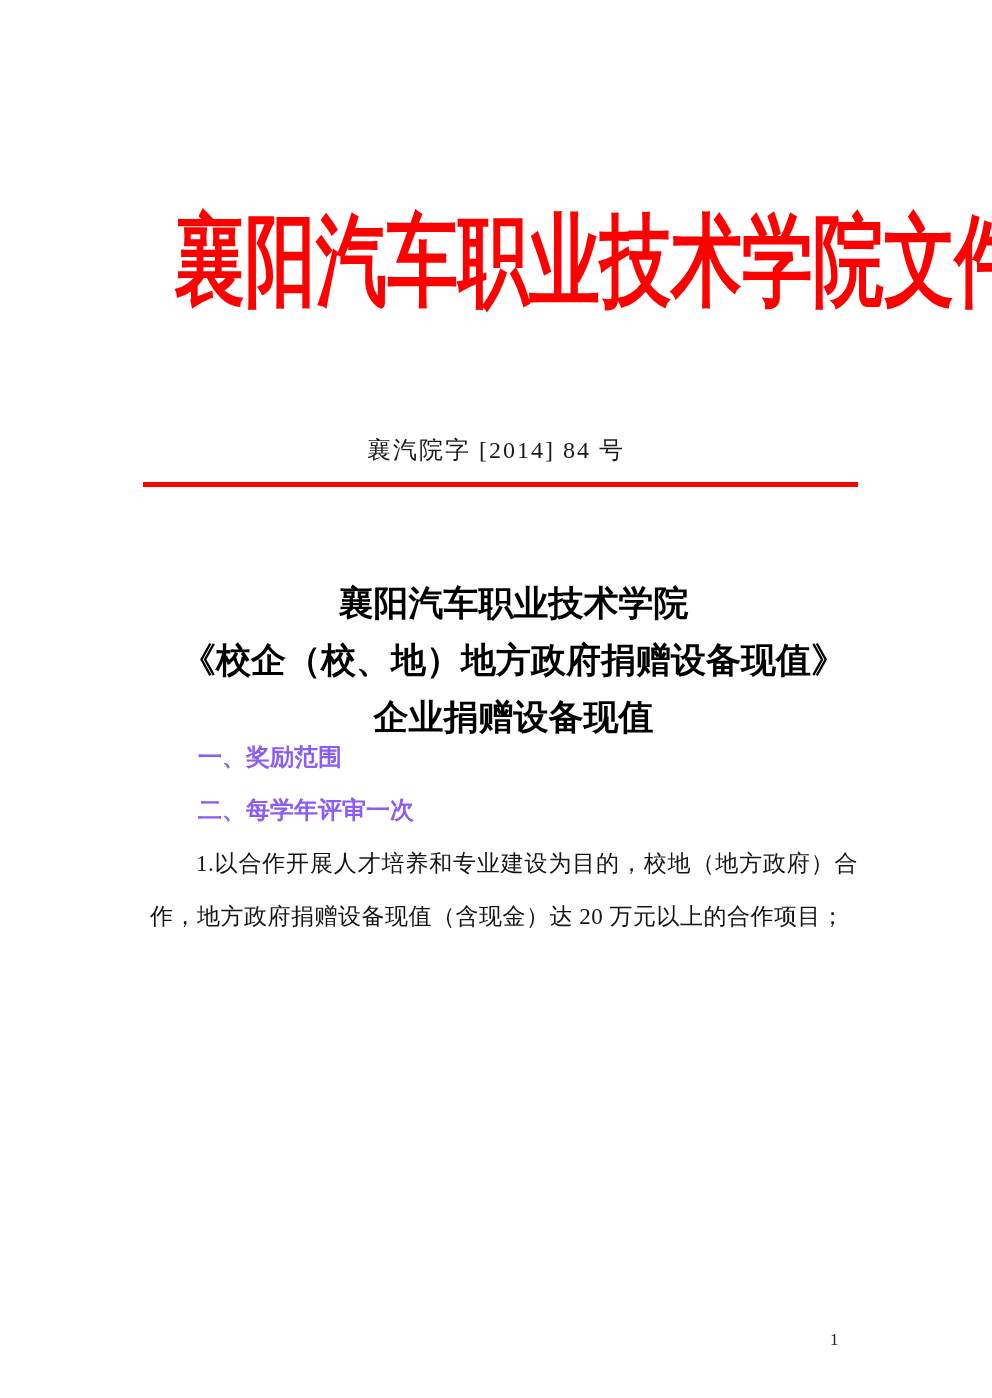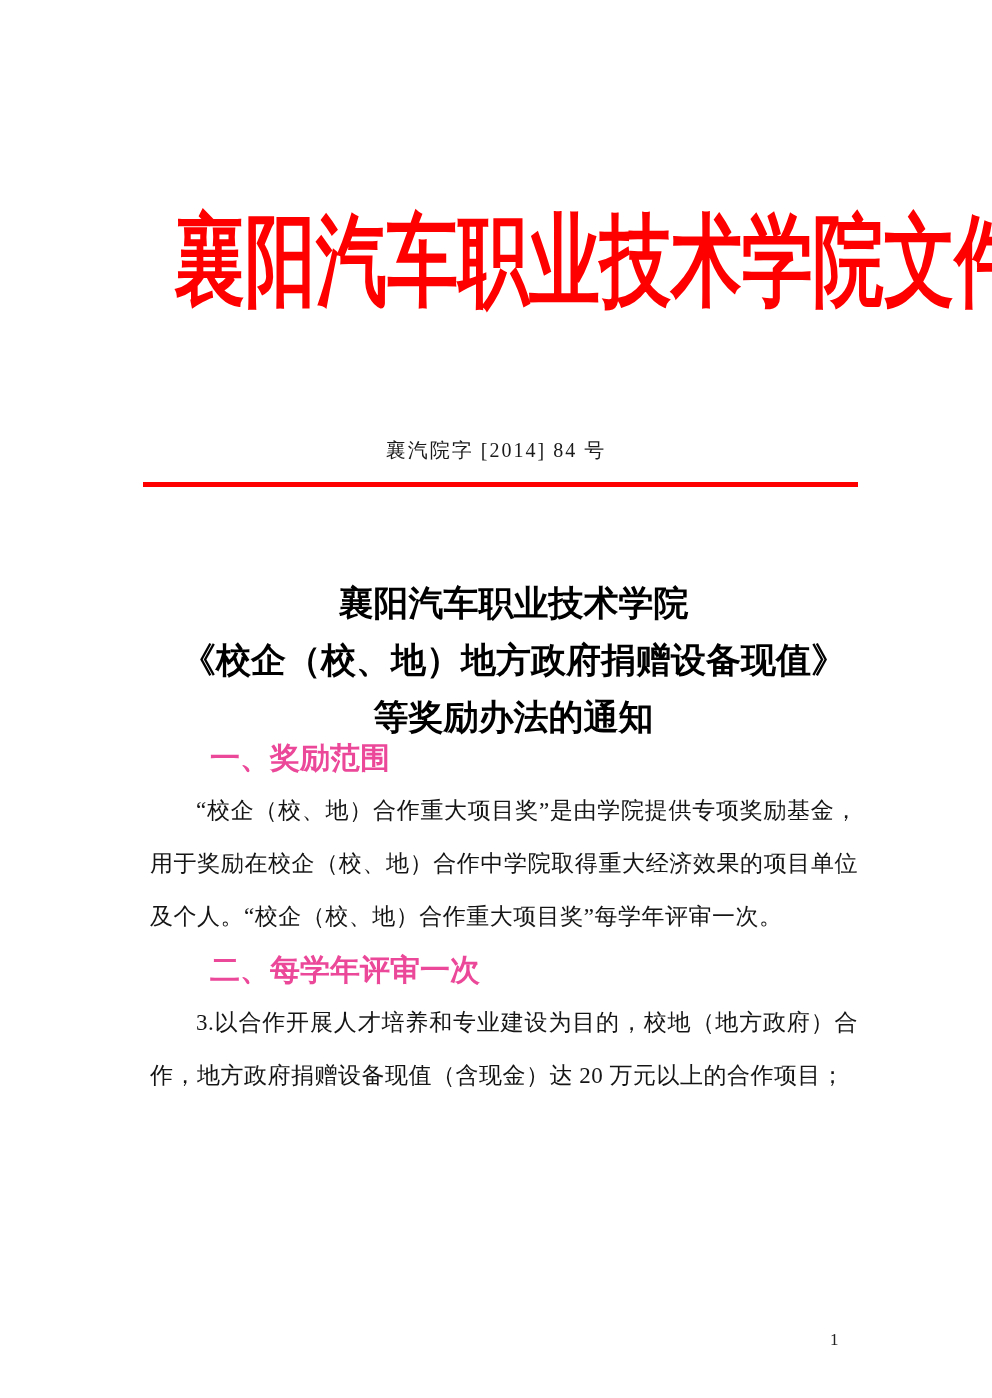--- a/index.html
+++ b/index.html
@@ -39,21 +39,21 @@
     letter-spacing: 0px;
   }
 
   
   .doc-number {
     position: absolute;
     top: 398px;
     left: 0;
     width: 992px;
     text-align: center;
-    font-size: 20px;
+    font-size: 24px;
     line-height: 34px;
     letter-spacing: 2px;
     color: #1a1a1a;
     font-family: "Liberation Serif", serif;
   }
 
   
   .red-rule {
     position: absolute;
     top: 447px;
@@ -83,25 +83,25 @@
     position: absolute;
     top: 696px;
     left: 150px;
     width: 708px;
     font-size: 23px;
     line-height: 53px;
     color: #151515;
     font-family: "Liberation Serif", serif;
   }
   .section-heading {
-    font-family: Liberation Sans, sans-serif;
+    font-family: Liberation Serif, serif;
     font-weight: bold;
-    font-size: 30px;
+    font-size: 24px;
     text-indent: 2em;
-    color: #ec4899;
+    color: #8b5cf6;
   }
   .para {
     text-indent: 2em;
     text-align: justify;
     text-justify: inter-ideograph;
     letter-spacing: 0.5px;
   }
 
   
   .page-number {
@@ -122,28 +122,27 @@
     <span class="header-title">襄阳汽车职业技术学院文件</span>
   </div>
 
   <div class="doc-number">襄汽院字 [2014] 84 号</div>
 
   <div class="red-rule"></div>
 
   <div class="notice-title">
     <div class="t-line">襄阳汽车职业技术学院</div>
     <div class="t-line">《校企（校、地）地方政府捐赠设备现值》</div>
-    <div class="t-line">等奖励办法的通知</div>
+    <div class="t-line">企业捐赠设备现值</div>
   </div>
 
   <div class="body-text">
 
     <div class="section-heading">一、奖励范围</div>
-    <div class="para">“校企（校、地）合作重大项目奖”是由学院提供专项奖励基金，用于奖励在校企（校、地）合作中学院取得重大经济效果的项目单位及个人。“校企（校、地）合作重大项目奖”每学年评审一次。</div>
 
     <div class="section-heading">二、每学年评审一次</div>
-    <div class="para">3.以合作开展人才培养和专业建设为目的，校地（地方政府）合作，地方政府捐赠设备现值（含现金）达 20 万元以上的合作项目；</div>
+    <div class="para">1.以合作开展人才培养和专业建设为目的，校地（地方政府）合作，地方政府捐赠设备现值（含现金）达 20 万元以上的合作项目；</div>
 
   </div>
 
   <div class="page-number">1</div>
 
 </div>
 
 </body></html>

